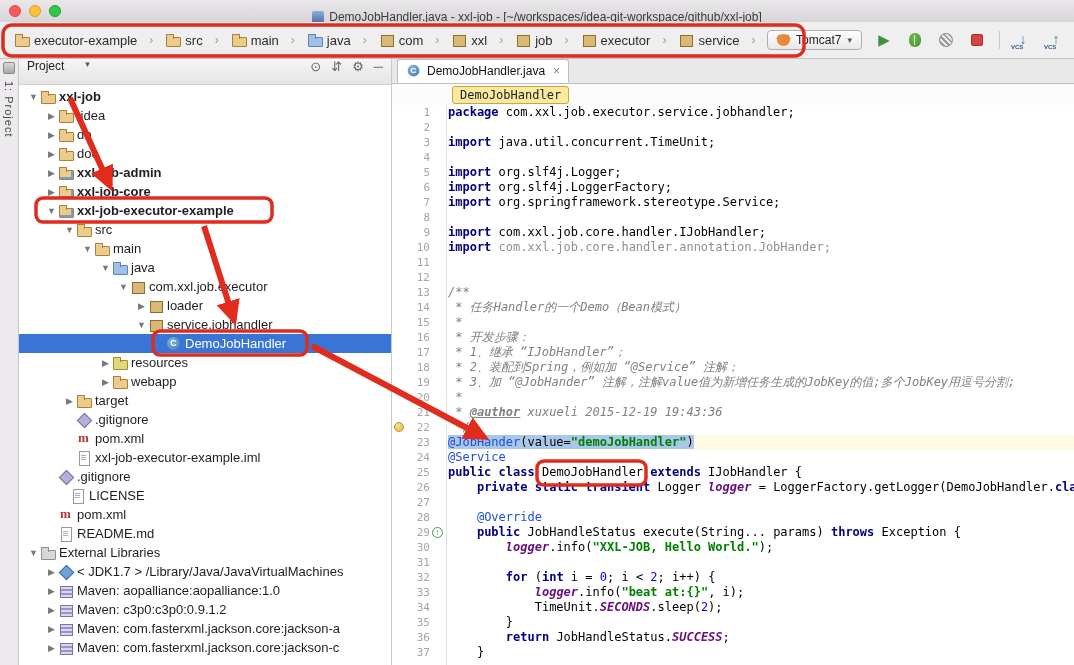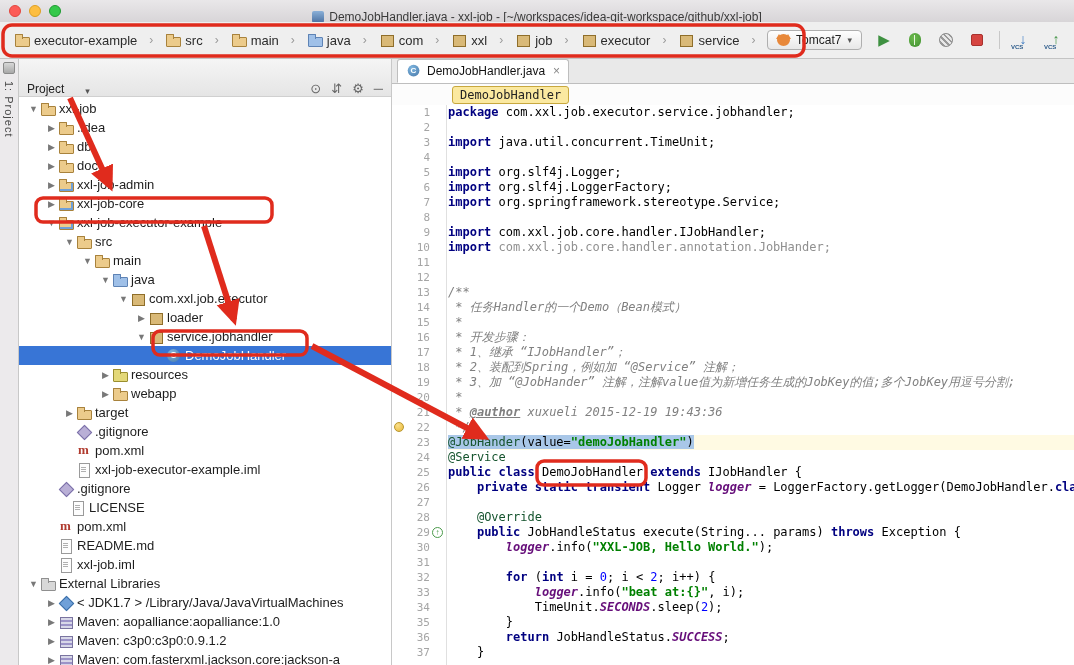--- a/index.html
+++ b/index.html
@@ -50,32 +50,32 @@
   .stripe { position:absolute; top:59px; left:0; width:19px; bottom:0; background:#ECEAEC;
     border-right:1px solid #C8C8C8; }
   .stripe-ic { position:absolute; top:3px; left:3px; width:12px; height:12px;
     background:linear-gradient(#D8D8D8,#A8A8A8); border:1px solid #8A8A8A; border-radius:2px; }
   .stripe-label { position:absolute; top:22px; left:3px; writing-mode:vertical-lr;
     font-size:11px; color:#4A4A4A; letter-spacing:1px; }
 
   
   .project-panel { position:absolute; left:19px; top:59px; width:373px; bottom:0;
     background:#FFFFFF; border-right:1px solid #C8C8C8; overflow:hidden; }
-  .panel-header { height:38px; background:linear-gradient(#F5F5F5,#E5E5E5);
-    border-bottom:1px solid #D0D0D0; display:flex; align-items:flex-end; gap:21px;
+  .panel-header { height:26px; background:linear-gradient(#F5F5F5,#E5E5E5);
+    border-bottom:1px solid #D0D0D0; display:flex; align-items:flex-start; gap:21px;
     padding:0 8px; font-size:12px; color:#222; }
   .panel-header .caret { font-size:9px; color:#555; }
   .ph-icons { margin-left:auto; display:flex; gap:10px; color:#666; font-size:13px; }
   .tree { padding-top:2px; font-size:13px; color:#1E1E1E; }
   .trow { height:19px; display:flex; align-items:center; white-space:nowrap; }
   .trow.sel { background:#3875D6; color:#FFFFFF; }
   .tw { width:13px; flex:none; text-align:center; color:#787878; font-size:9px; }
   .trow.sel .tw { color:#FFF; }
   .tlabel { margin-left:3px; }
-  .tlabel.b { font-weight:normal; }
+  .tlabel.b { font-weight:bold; }
 
   
   .ti { width:16px; height:16px; position:relative; flex:none; display:inline-block; }
   .ti-folder:before,.ti-module:before,.ti-ext-lib:before,.ti-src-folder:before,.ti-res-folder:before {
     content:""; position:absolute; left:1px; top:5px; width:13px; height:8px;
     background:#ECCB8B; border:1px solid #A8823C; border-radius:1px; }
   .ti-folder:after,.ti-module:after,.ti-ext-lib:after,.ti-src-folder:after,.ti-res-folder:after {
     content:""; position:absolute; left:1px; top:2px; width:6px; height:4px;
     background:#ECCB8B; border:1px solid #A8823C; border-bottom:none; border-radius:1px 1px 0 0; }
   .ti-src-folder:before,.ti-src-folder:after { background:#9FC0E8; border-color:#5E83B5; }
@@ -123,21 +123,21 @@
   .codecol { position:absolute; left:56px; top:0; right:0; }
   .cl { height:15px; white-space:pre; }
   .cl.caret-row { background:#FFFAE3; }
   .sel-bg { background:#A9C7E8; }
   .seg-k { color:#000080; font-weight:bold; }
   .seg-p { color:#000000; }
   .seg-s { color:#008000; font-weight:bold; }
   .seg-n { color:#0000FF; }
   .seg-c { color:#808080; font-style:italic; }
   .seg-d { color:#808080; font-style:italic; font-weight:bold; text-decoration:underline; }
-  .seg-a { color:#14532d; }
+  .seg-a { color:#1d4ed8; }
   .seg-f { color:#660E7A; font-weight:bold; font-style:italic; }
   .seg-g { color:#909090; }
   .bulb { position:absolute; left:2px; width:10px; height:10px; border-radius:50%;
     background:radial-gradient(circle at 35% 30%,#FBE08A,#E8B83A); border:1px solid #B8962E; }
 
   
   .overlay { position:absolute; left:0; top:0; z-index:40; pointer-events:none; }
 </style>
 </head>
 <body>
@@ -368,25 +368,20 @@
       </div>
       <div class="trow" style="padding-left: 26px;">
         <span class="tw"></span>
         <span class="ti ti-maven"></span>
         <span class="tlabel">pom.xml</span>
       </div>
       <div class="trow" style="padding-left: 26px;">
         <span class="tw"></span>
         <span class="ti ti-file"></span>
         <span class="tlabel">README.md</span>
-      </div>
-      <div class="trow" style="padding-left: 26px;">
-        <span class="tw"></span>
-        <span class="ti ti-file"></span>
-        <span class="tlabel">xxl-job.iml</span>
       </div>
       <div class="trow" style="padding-left: 8px;">
         <span class="tw">▼</span>
         <span class="ti ti-ext-lib"></span>
         <span class="tlabel">External Libraries</span>
       </div>
       <div class="trow" style="padding-left: 26px;">
         <span class="tw">▶</span>
         <span class="ti ti-jdk"></span>
         <span class="tlabel">&lt; JDK1.7 &gt; /Library/Java/JavaVirtualMachines</span>

